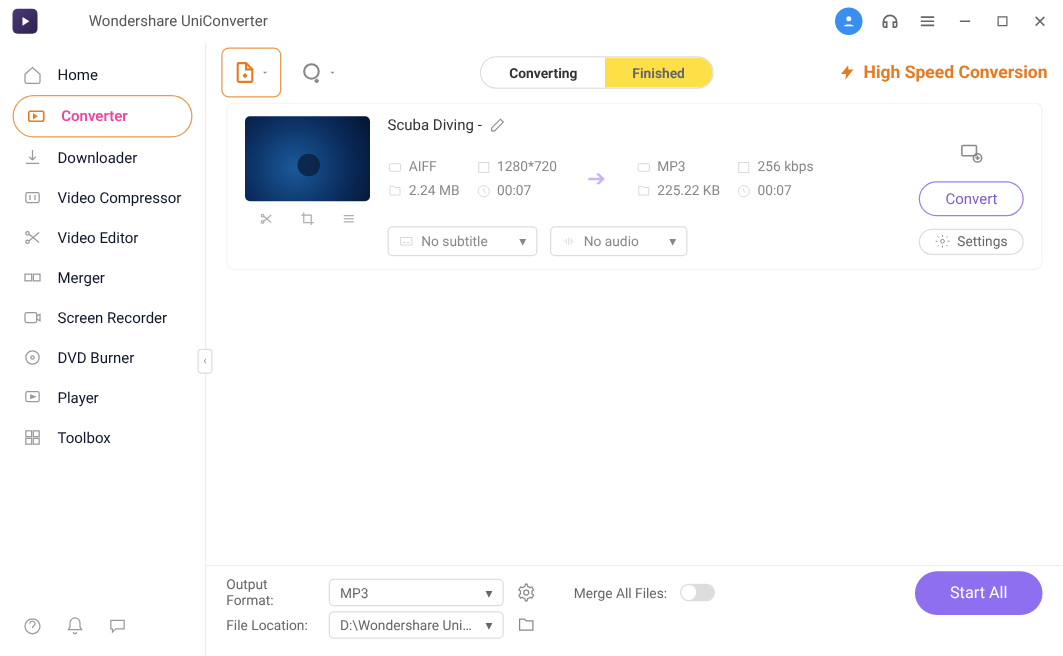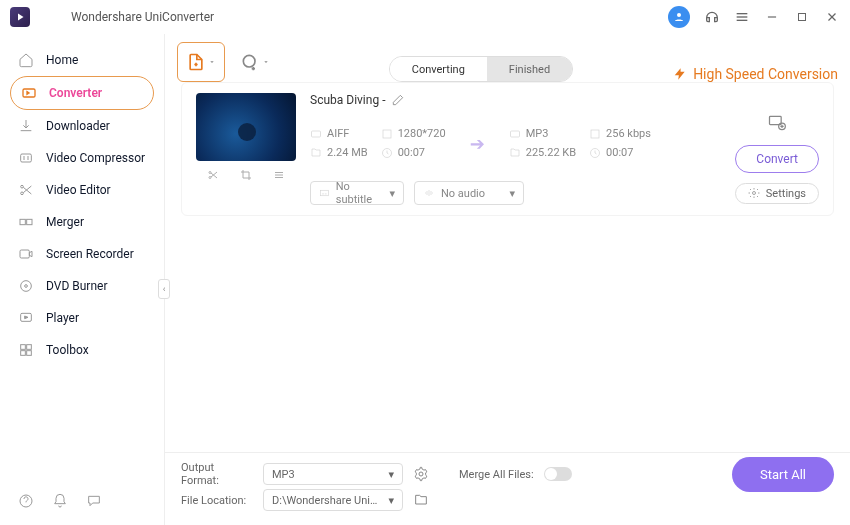--- a/index.html
+++ b/index.html
@@ -12,27 +12,27 @@
 .title-right .ic { width: 16px; height: 16px; display: flex; align-items: center; justify-content: center; color: #666; cursor: pointer; }
 .user-badge { width: 22px; height: 22px; border-radius: 50%; background: #3a8ef0; display:flex; align-items:center; justify-content:center; }
 .main { display: flex; height: 491px; }
 .sidebar { width: 165px; border-right: 1px solid #eee; padding-top: 10px; position: relative; }
 .nav-item { display: flex; align-items: center; padding: 8px 18px; gap: 12px; color: #0f172a; cursor: pointer; font-size: 12px; }
 .nav-item.active { color: #ec4899; font-weight: 600; margin: 0 10px; border: 1.5px solid #e89a4e; border-radius: 18px; padding: 8px 12px 8px 10px; }
 .nav-item .nav-ic { width: 16px; height: 16px; display:flex; align-items:center; justify-content:center; }
 .sidebar-bottom { position: absolute; bottom: 16px; left: 18px; display: flex; gap: 18px; }
 .sidebar-collapse { position: absolute; right: -6px; top: 245px; width: 12px; height: 20px; background: #fff; border: 1px solid #ddd; border-radius: 3px; display:flex; align-items:center; justify-content:center; font-size:9px; color:#888; cursor:pointer; }
 .content { flex: 1; display: flex; flex-direction: column; }
-.toolbar { height: 48px; display: flex; align-items: flex-end; padding: 0 12px; gap: 10px; }
+.toolbar { height: 48px; display: flex; align-items: center; padding: 0 12px; gap: 10px; font-weight: bold; }
 .add-btn { width: 48px; height: 40px; border: 1.5px solid #e89a4e; border-radius: 6px; display:flex; align-items:center; justify-content:center; gap:2px; cursor:pointer; }
 .add-btn2 { width: 40px; height: 40px; display:flex; align-items:center; justify-content:center; gap:2px; cursor:pointer; }
 .tabs { margin-left: auto; margin-right: 90px; display:flex; border:1px solid #ddd; border-radius: 16px; overflow:hidden; height: 26px; }
 .tab { padding: 0 22px; display:flex; align-items:center; font-size: 11px; color:#666; cursor:pointer; }
 .tab.active { background:#fff; color:#333; }
-.tab.inactive { background:#e5e5e5; }
+.tab.inactive { background:#fde047; }
 .hsc { display:flex; align-items:center; gap:6px; color:#e67a20; font-size: 14px; cursor:pointer; }
 .canvas { flex:1; padding: 0 16px; overflow:auto; }
 .file-card { border: 1px solid #f3f3f3; border-radius: 6px; padding: 10px 14px; background:#fff; display:flex; flex-direction:column; }
 .file-row { display:flex; gap: 14px; }
 .thumb-col { display:flex; flex-direction:column; gap:4px; }
 .thumb { width: 100px; height: 68px; background: radial-gradient(circle at 40% 60%, #1a5a9a 0%, #0a2a5a 60%, #041530 100%); border-radius: 4px; position:relative; }
 .thumb::after { content:""; position:absolute; left:42px; top:30px; width:18px; height:18px; background: rgba(10,30,60,.8); border-radius:50%; }
 .thumb-tools { display:flex; justify-content:space-around; margin-top:2px; color:#888; }
 .thumb-tools span { cursor:pointer; padding: 2px 10px; }
 .info-col { flex:1; display:flex; flex-direction:column; }
@@ -349,21 +349,21 @@
                     <svg width="20" height="20" viewBox="0 0 24 24" fill="none" stroke="#888" stroke-width="1.5">
                       <rect x="3" y="4" width="14" height="10" rx="1"></rect>
                       <circle cx="18" cy="16" r="4"></circle>
                       <path d="M18 14v4M16 16h4"></path>
                     </svg>
                   </span>
                 <button class="convert-btn">Convert</button>
               </div>
             </div>
             <div class="second-row">
-              <div class="dd" style="width:94px">
+              <div class="dd" style="width:120px">
                 <svg class="mini-ic" viewBox="0 0 24 24" fill="none" stroke="#bbb" stroke-width="1.5">
                     <rect x="3" y="6" width="18" height="12"></rect>
                     <path d="M7 14h4M13 14h4"></path>
                   </svg>
                 <span>No subtitle</span>
                 <span class="caret">▾</span>
               </div>
               <div class="dd" style="width:110px">
                 <svg class="mini-ic" viewBox="0 0 24 24" fill="none" stroke="#bbb" stroke-width="1.5">
                     <path d="M4 12h2M8 8v8M12 6v12M16 8v8M20 12h-2"></path>

